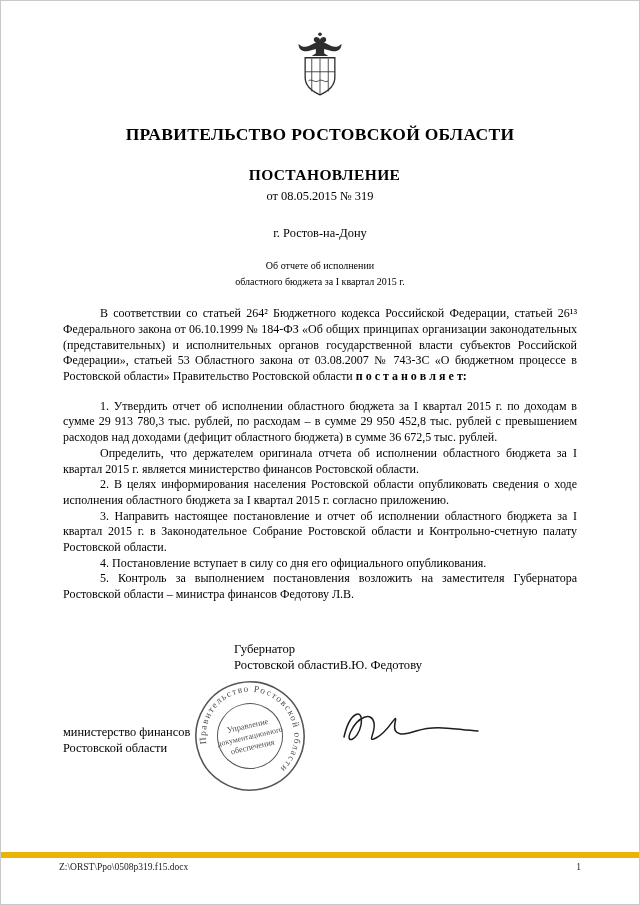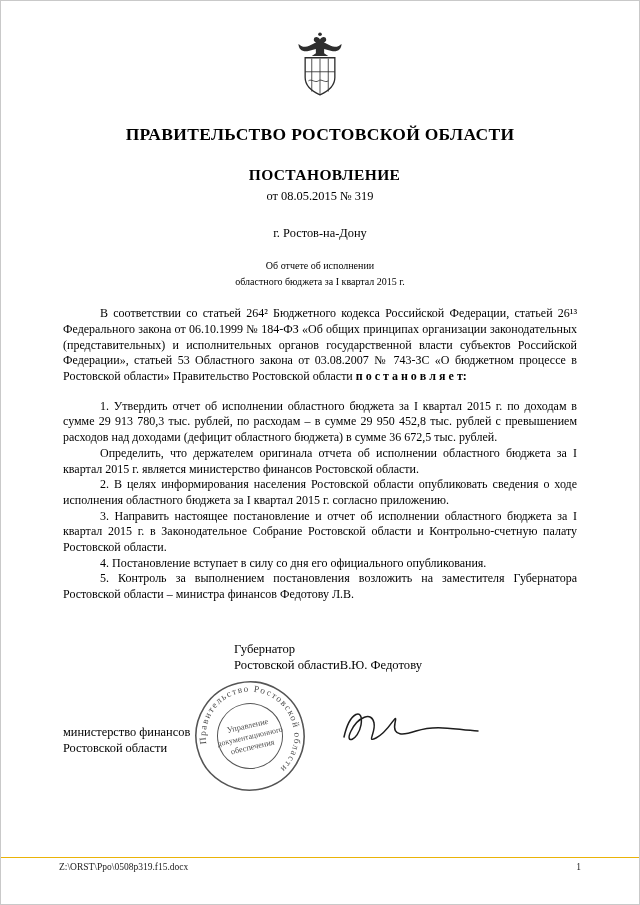--- a/index.html
+++ b/index.html
@@ -57,21 +57,21 @@
   }
   .submitter {
     margin: 50px 62px 0 62px;
     font-size: 12.4px;
     line-height: 16.5px;
   }
   .footer {
     position: absolute;
     left: 0; right: 0;
     bottom: 32px;
-    border-top: 1px solid #eab308;
+    border-top: 6px solid #eab308;
     padding: 4px 58px 0 58px;
     display: flex;
     justify-content: space-between;
     font-size: 9.5px;
     color: #222;
   }
   .stamp-wrap {
     position: absolute;
     left: 190px;
     top: 676px;

